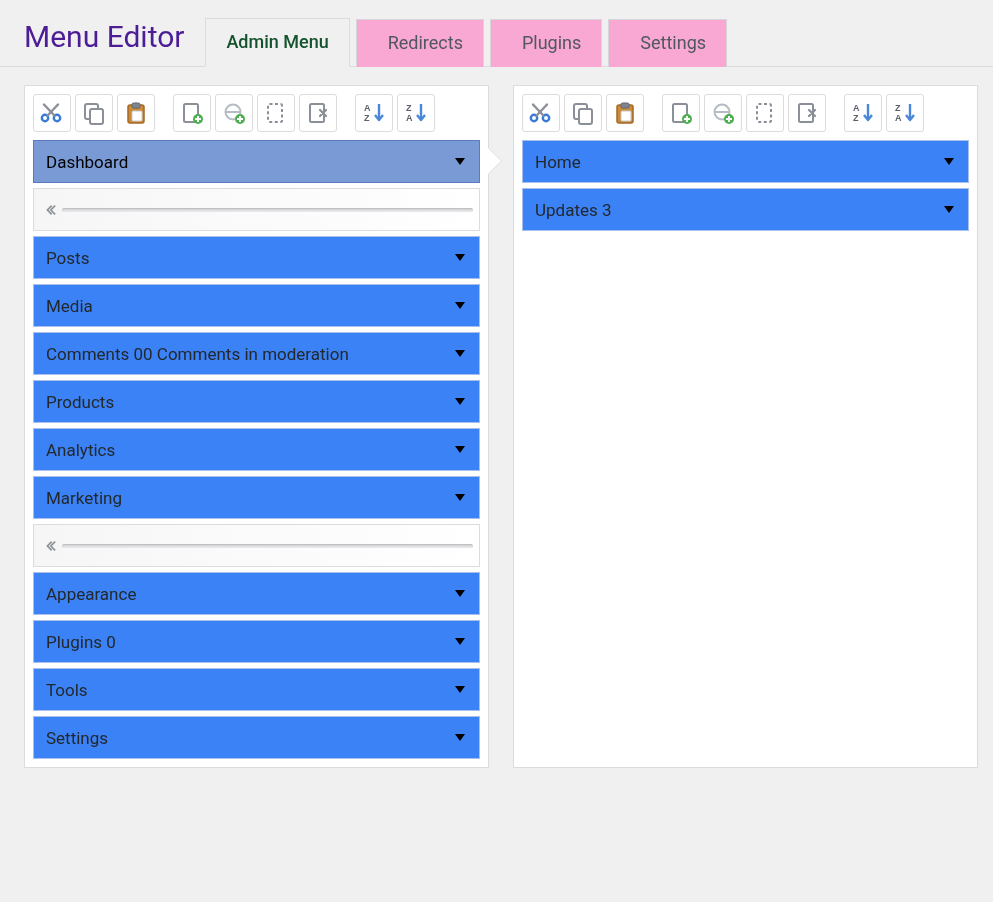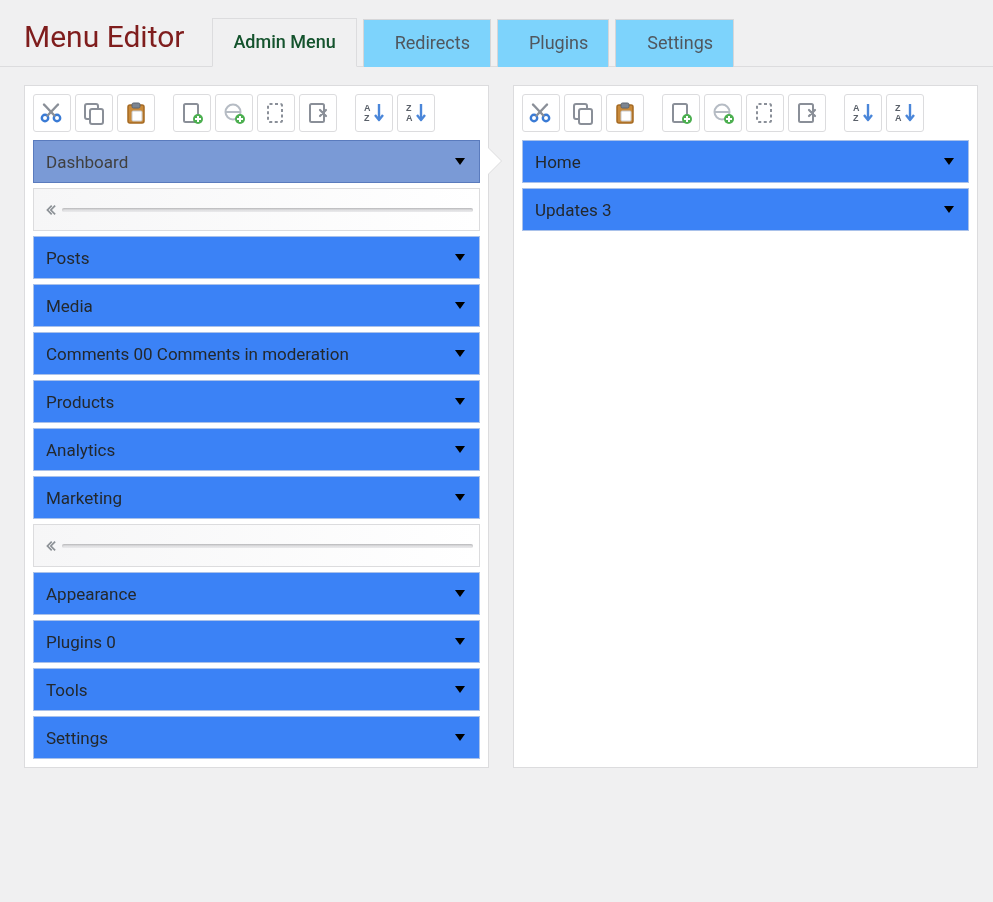--- a/index.html
+++ b/index.html
@@ -13,22 +13,22 @@
   .header {
     display: flex;
     align-items: flex-end;
     padding: 18px 0 0 24px;
     background: #f0f0f1;
     border-bottom: 1px solid #dcdcde;
   }
   .page-title {
     font-size: 30px;
     font-weight: 400;
-    margin: 0 28px 12px 0;
-    color: #7f1d1d;
+    margin: 0 21px 12px 0;
+    color: #4c1d95;
   }
   .tabs {
     display: flex;
     align-items: flex-end;
     margin-bottom: -1px;
   }
   .tab {
     padding: 12px 20px 14px;
     font-size: 18px;
     color: #50575e;
@@ -39,21 +39,21 @@
     position: relative;
   }
   .tab.active {
     background: #f0f0f1;
     border: 1px solid #dcdcde;
     border-bottom: 1px solid #f0f0f1;
     color: #14532d;
     font-weight: 500;
   }
   .tab.inactive {
-    background: #7dd3fc;
+    background: #f9a8d4;
     border: 1px solid #d6d6d8;
     border-bottom: none;
     padding-left: 31px;
   }
 
   .content {
     display: flex;
     gap: 24px;
     padding: 18px 24px 0 24px;
   }
@@ -111,21 +111,21 @@
     margin-top: 5px;
     border: 1px solid #a9c1ea;
     background: #3b82f6;
     color: #23282d;
     font-size: 17px;
     cursor: pointer;
   }
   .item.selected {
     background: #7a9ad6;
     border-color: #5a7bbd;
-    color: #404040;
+    color: #000000;
   }
   .item .label { white-space: nowrap; overflow: hidden; text-overflow: ellipsis; }
 
   .separator {
     height: 43px;
     margin-top: 5px;
     border: 1px solid #dcdcde;
     background: linear-gradient(to right, #f6f6f7, #fff);
     display: flex;
     align-items: center;

